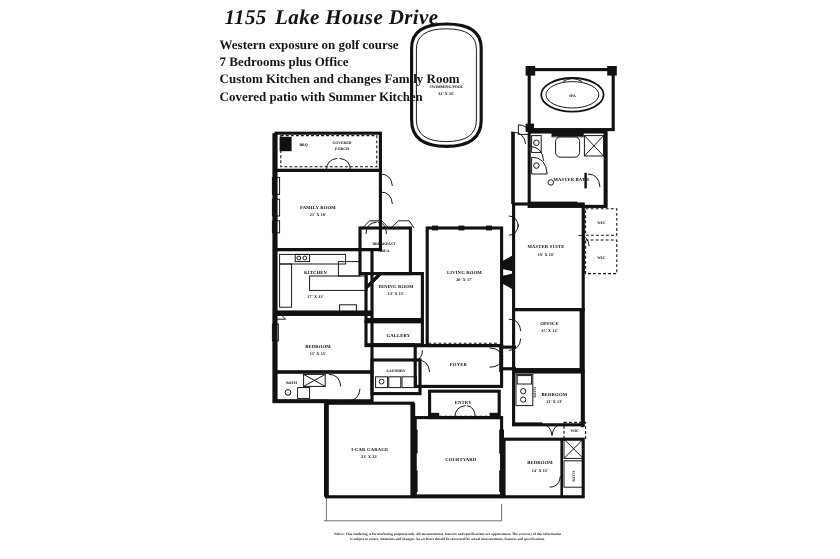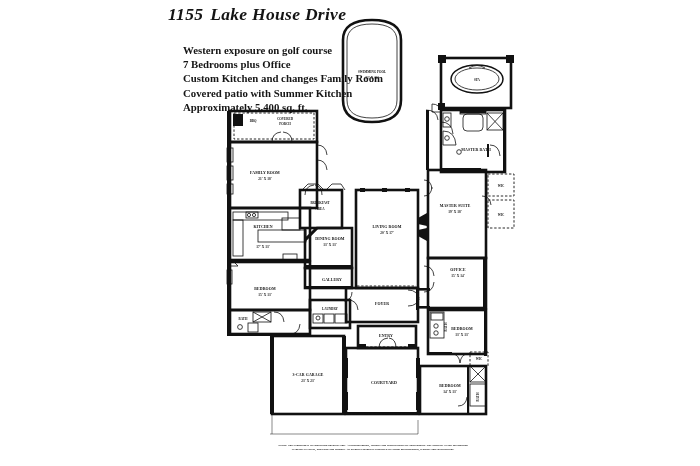--- a/index.html
+++ b/index.html
@@ -29,23 +29,23 @@
   }
   #title {
     font-family: "Liberation Serif", serif;
     font-style: italic;
     font-weight: 700;
     font-size: 17.5px;
     letter-spacing: 0.3px;
     color: #141414;
     white-space: nowrap;
   }
-  #title .num { margin-right: 7px; }
+  #title .num { margin-right: 7px; margin-left: 19px; }
   #bullets {
-    margin-top: 18px;
+    margin-top: 6px;
     margin-left: 15px;
   }
   #bullets .line {
     font-family: "Liberation Serif", serif;
     font-size: 10.8px;
     font-weight: 600;
     color: #161616;
     line-height: 14.2px;
     white-space: nowrap;
   }
@@ -81,21 +81,20 @@
 
   <div id="header">
     <div id="title">
       <span class="num">1155</span><span>Lake House Drive</span>
     </div>
     <div id="bullets">
       <div class="line">Western exposure on golf course</div>
       <div class="line">7 Bedrooms plus Office</div>
       <div class="line">Custom Kitchen and changes Family Room</div>
       <div class="line">Covered patio with Summer Kitchen</div>
-      <div class="line">Approximately 5,400 sq. ft.</div>
     </div>
   </div>
 
   <svg id="plan" width="700" height="466" viewBox="0 0 700 466" xmlns="http://www.w3.org/2000/svg">
     <defs>
       <style>
         .w   { fill:#111; }                                  /* solid wall fill */
         .ln  { stroke:#111; fill:none; }
         .th  { stroke:#111; stroke-width:2.6; fill:none; }    /* thick wall */
         .md  { stroke:#111; stroke-width:1.5; fill:none; }    /* medium */

